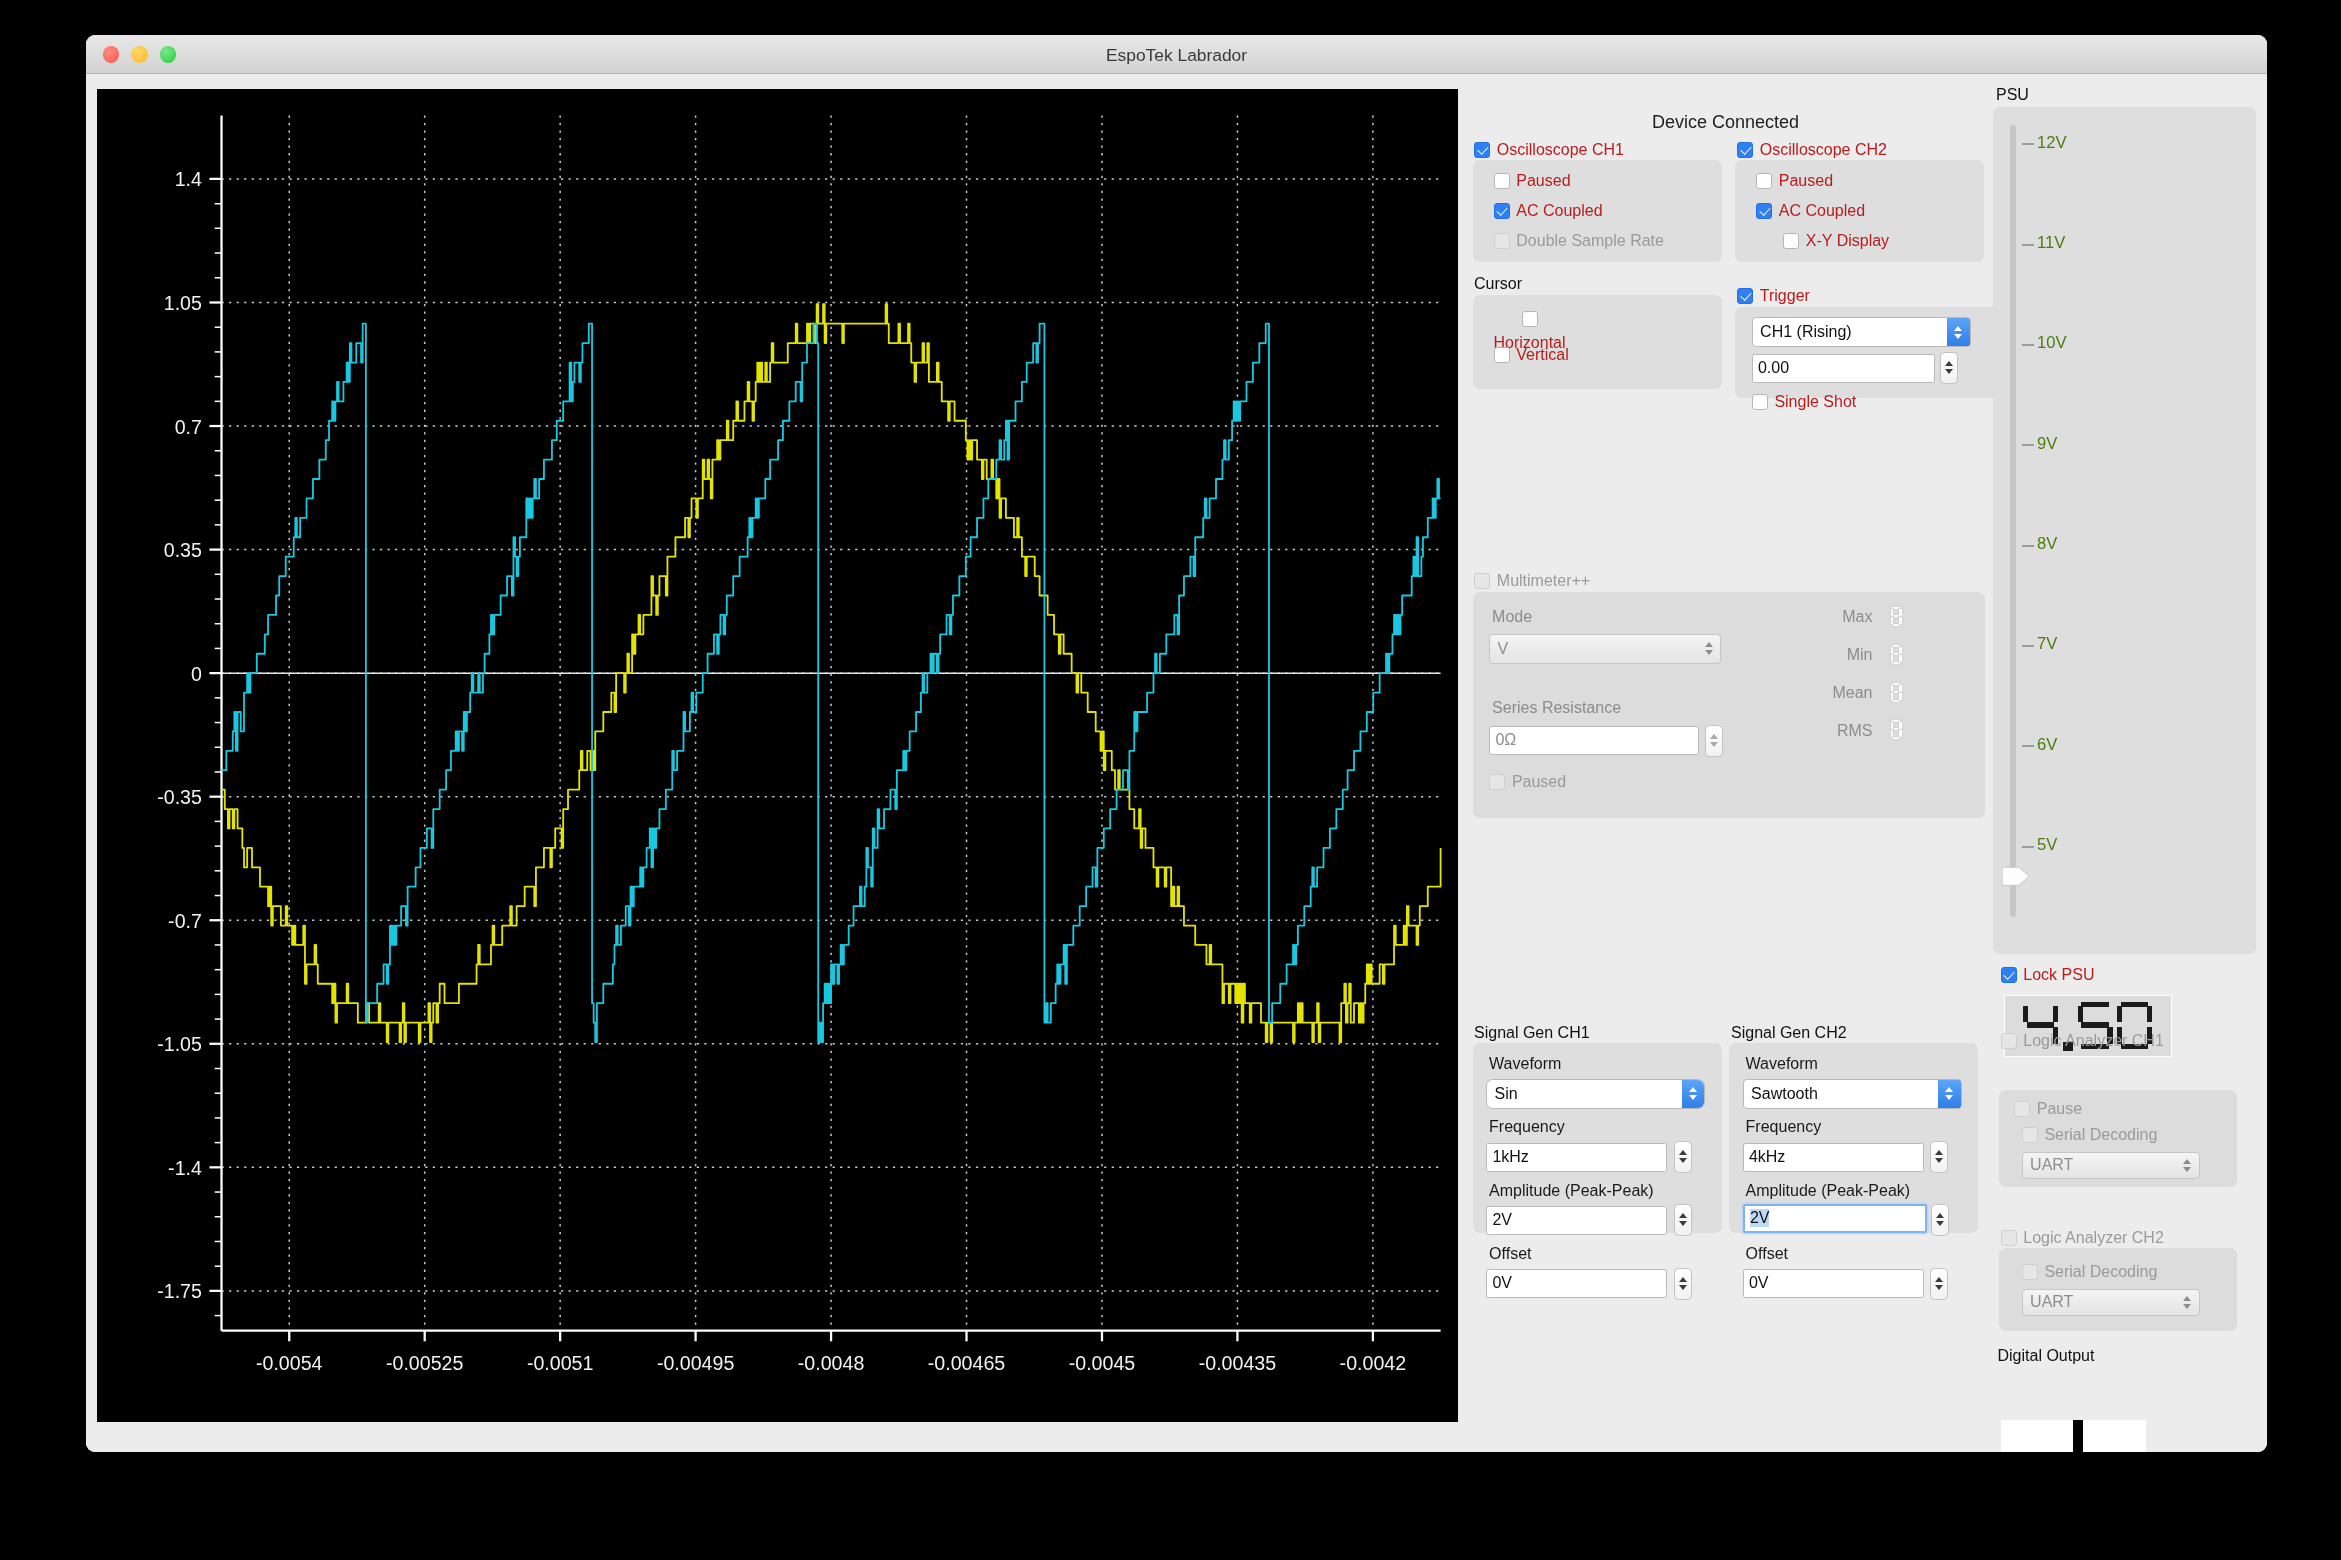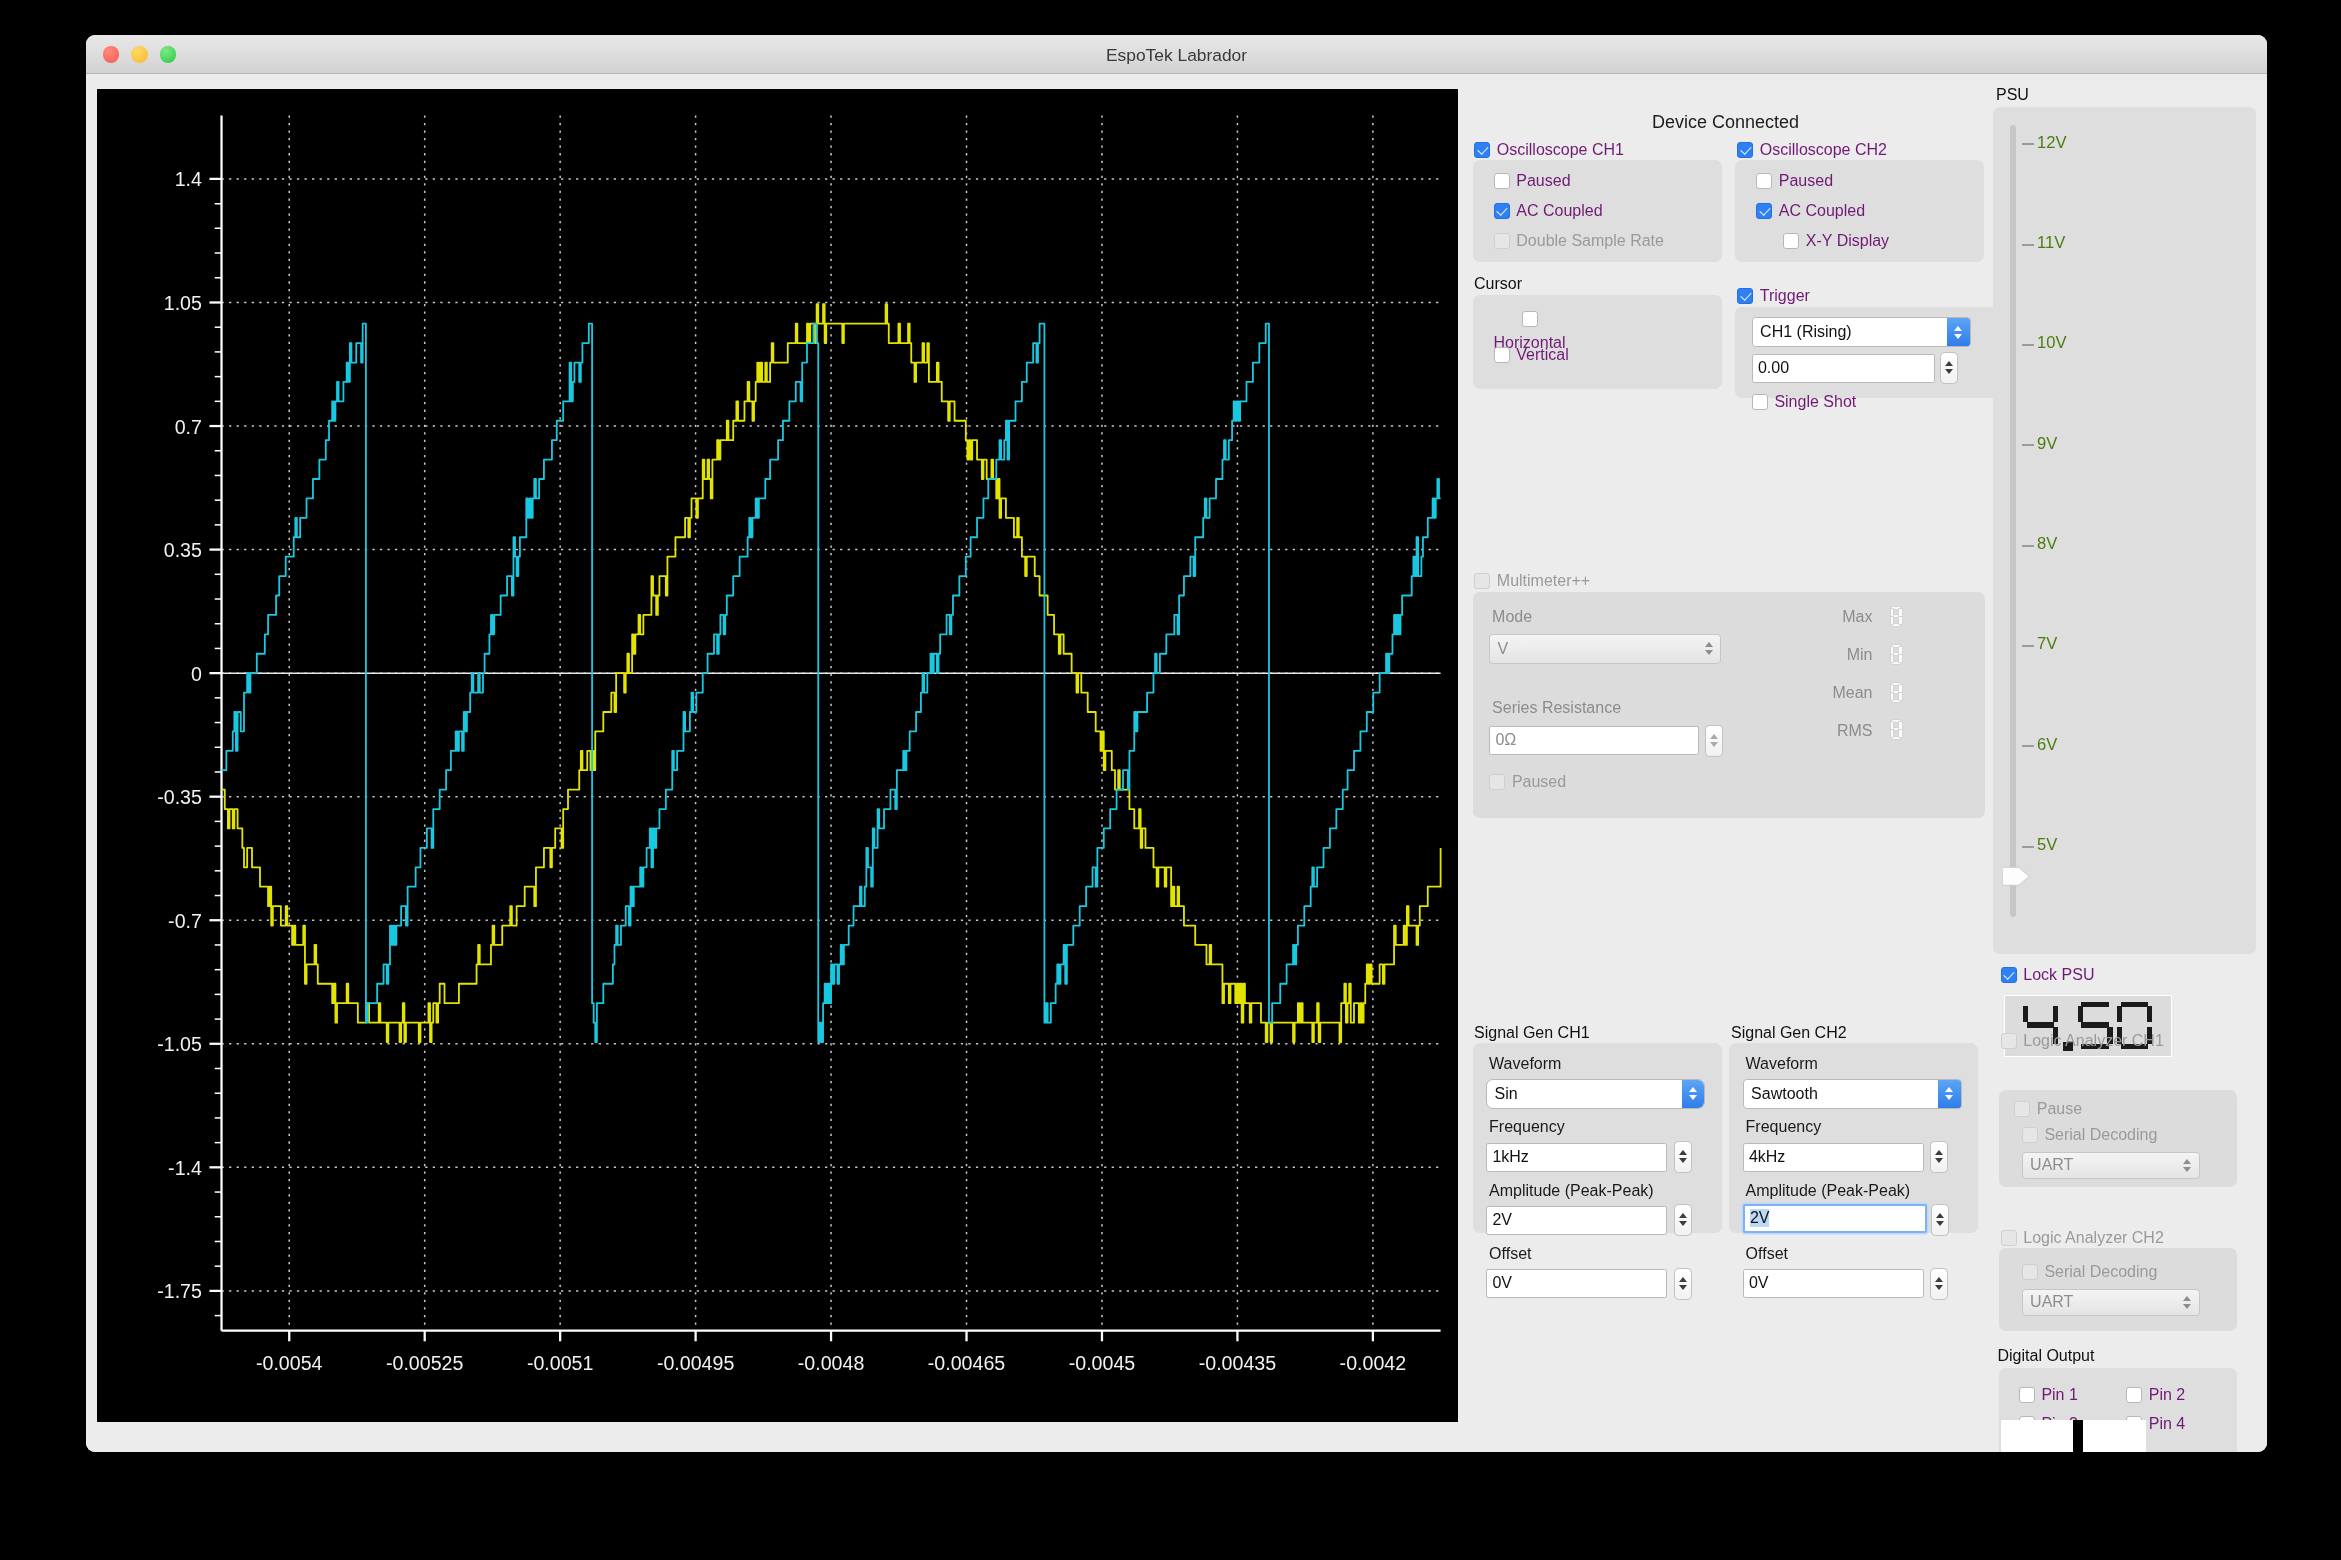--- a/index.html
+++ b/index.html
@@ -31,21 +31,21 @@
   #devstat{position:absolute;left:0;top:27px;width:515px;text-align:center;
            font-size:18px;color:#1d1d1d;}
 
   .cbrow{display:flex;align-items:center;gap:6.8px;}
   .cb{width:16px;height:16px;border-radius:3px;border:0.8px solid #b7b7b7;
       background:#fff;box-sizing:border-box;flex:none;position:relative;}
   .cb.on{background:#2f80f5;border-color:#2470e0;}
   .cb.on:after{content:"";position:absolute;left:4.5px;top:1.5px;width:4.5px;height:9px;
       border:solid #fff;border-width:0 1.9px 1.9px 0;transform:rotate(43deg);}
   .cb.dim{background:#e6e6e6;border-color:#cfcfcf;}
-  .cblabel{font-size:16px;color:#701a75;white-space:nowrap;}
+  .cblabel{font-size:16px;color:#b91c1c;white-space:nowrap;}
   .cblabel.dim{color:#9a9a9a;}
 
   .grouphdr{position:absolute;font-size:16px;color:#111;}
   .groupbox{position:absolute;background:#dedede;border-radius:6.8px;}
   .groupbox.dim{background:#dcdcdc;}
 
   .fieldlabel{font-size:16px;color:#1a1a1a;}
   .fieldlabel.dim{color:#8c8c8c;}
 
   
@@ -551,38 +551,20 @@
         <div class="combo flat" style="position:absolute;left:22.6px;top:41px;width:178px;height:27px;">
           <div class="txt">UART</div>
           <div class="arrows">
               <i class="up"></i>
               <i class="dn"></i>
             </div>
         </div>
       </div>
 
       <div class="grouphdr" style="left:4.5px;top:1262px;">Digital Output</div>
-      <div class="groupbox" style="left:6px;top:1283px;width:238px;height:91px;">
-        <div class="cbrow" style="position:absolute;left:19.6px;top:18px;">
-          <div class="cb"></div>
-          <div class="cblabel">Pin 1</div>
-        </div>
-        <div class="cbrow" style="position:absolute;left:127px;top:18px;">
-          <div class="cb"></div>
-          <div class="cblabel">Pin 2</div>
-        </div>
-        <div class="cbrow" style="position:absolute;left:19.6px;top:47px;">
-          <div class="cb"></div>
-          <div class="cblabel">Pin 3</div>
-        </div>
-        <div class="cbrow" style="position:absolute;left:127px;top:47px;">
-          <div class="cb"></div>
-          <div class="cblabel">Pin 4</div>
-        </div>
-      </div>
 
       <div id="serialOut">
         <div id="serialCaret"></div>
       </div>
 
     </div>
 
   </div>
 </div>
 

